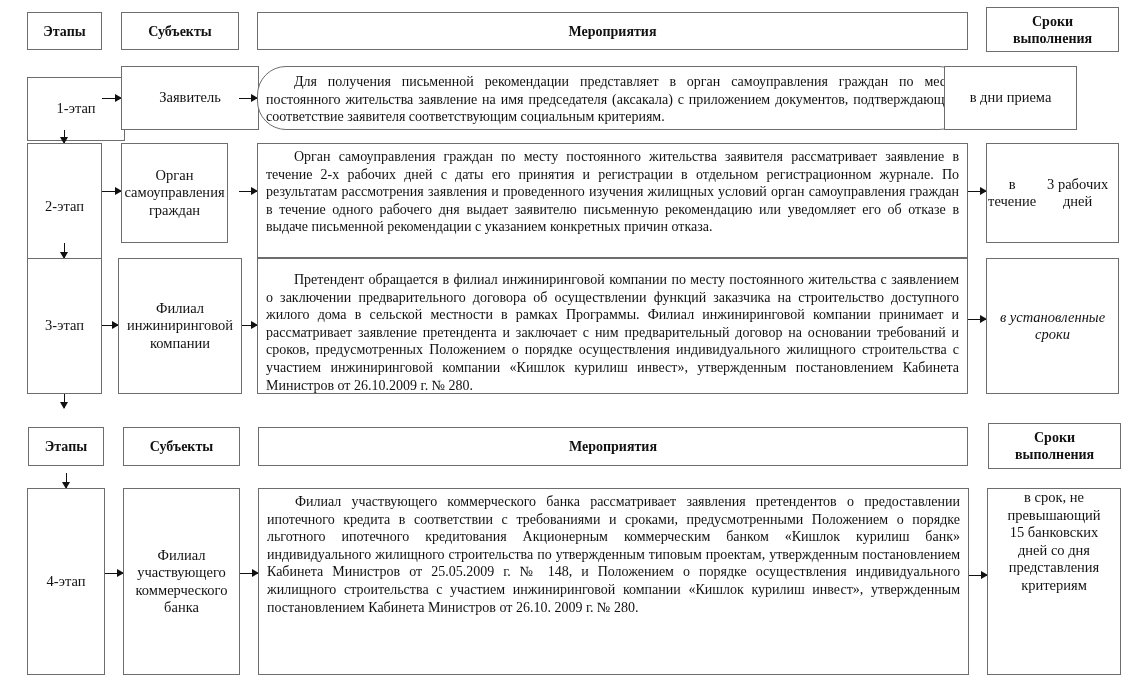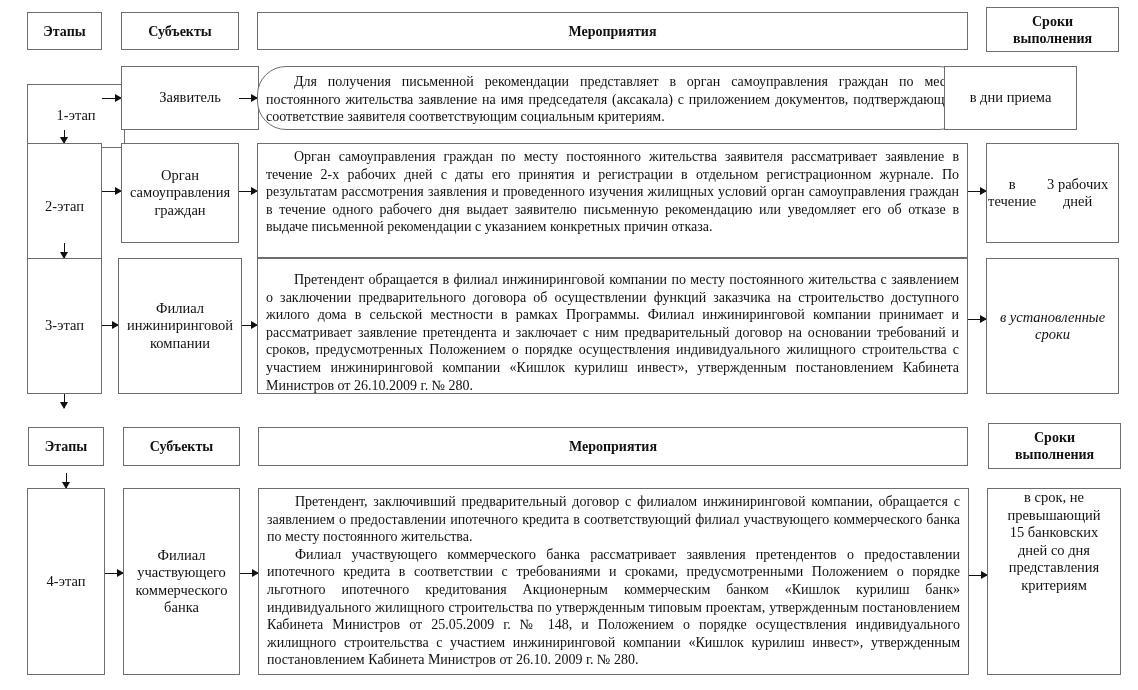--- a/index.html
+++ b/index.html
@@ -29,42 +29,42 @@
     <span>Субъекты</span>
   </div>
 <div class="box hdr" style="left:257px;top:12px;width:711px;height:38px;">
     <span>Мероприятия</span>
   </div>
 <div class="box hdr" style="left:986px;top:7px;width:133px;height:45px;flex-direction:column;">
   <span>Сроки</span>
   <span>выполнения</span>
 </div>
 
-<div class="box cell" style="left:27px;top:84px;width:98px;height:64px;">
+<div class="box cell" style="left:27px;top:77px;width:98px;height:64px;">
     <span>1-этап</span>
   </div>
 <div class="arr-h" style="left:102px;top:98px;width:19px;"></div>
 <div class="box cell" style="left:121px;top:66px;width:138px;height:64px;">
     <span>Заявитель</span>
   </div>
 <div class="arr-h" style="left:239px;top:98px;width:18px;"></div>
 <div class="txt" style="left:257px;top:66px;width:711px;height:64px;padding-top:6px;border-radius:29px;">
   <p>Для получения письменной рекомендации представляет в орган самоуправления граждан по месту постоянного жительства заявление на имя председателя (аксакала) с приложением документов, подтверждающих соответствие заявителя соответствующим социальным критериям.</p>
 </div>
 <div class="arr-h" style="left:968px;top:98px;width:18px;"></div>
 <div class="box cell" style="left:944px;top:66px;width:133px;height:64px;">
     <span>в дни приема</span>
   </div>
 <div class="arr-v" style="left:64px;top:130px;height:13px;"></div>
 
 <div class="box cell" style="left:27px;top:143px;width:75px;height:128px;">
     <span>2-этап</span>
   </div>
 <div class="arr-h" style="left:102px;top:191px;width:19px;"></div>
-<div class="box cell" style="left:121px;top:143px;width:118px;height:100px;flex-direction:column;">
+<div class="box cell" style="left:121px;top:143px;width:107px;height:100px;flex-direction:column;">
   <span>Орган</span>
   <span>самоуправления</span>
   <span>граждан</span>
 </div>
 <div class="arr-h" style="left:239px;top:191px;width:18px;"></div>
 <div class="txt" style="left:257px;top:143px;width:711px;height:115px;padding-top:4px;">
   <p>Орган самоуправления граждан по месту постоянного жительства заявителя рассматривает заявление в течение 2-х рабочих дней с даты его принятия и регистрации в отдельном регистрационном журнале. По результатам рассмотрения заявления и проведенного изучения жилищных условий орган самоуправления граждан в течение одного рабочего дня выдает заявителю письменную рекомендацию или уведомляет его об отказе в выдаче письменной рекомендации с указанием конкретных причин отказа.</p>
 </div>
 <div class="arr-h" style="left:968px;top:191px;width:18px;"></div>
 <div class="box cell" style="left:986px;top:143px;width:133px;height:100px;flex-direction:row;">
@@ -113,21 +113,20 @@
   </div>
 <div class="arr-h" style="left:105px;top:573px;width:18px;"></div>
 <div class="box cell" style="left:123px;top:488px;width:117px;height:187px;flex-direction:column;">
   <span>Филиал</span>
   <span>участвующего</span>
   <span>коммерческого</span>
   <span>банка</span>
 </div>
 <div class="arr-h" style="left:240px;top:573px;width:18px;"></div>
 <div class="txt" style="left:258px;top:488px;width:711px;height:187px;padding-top:4px;">
-  <p>Претендент, заключивший предварительный договор с филиалом инжиниринговой компании, обращается с заявлением о предоставлении ипотечного кредита в соответствующий филиал участвующего коммерческого банка по месту постоянного жительства.</p>
   <p>Филиал участвующего коммерческого банка рассматривает заявления претендентов о предоставлении ипотечного кредита в соответствии с требованиями и сроками, предусмотренными Положением о порядке льготного ипотечного кредитования Акционерным коммерческим банком «Кишлок курилиш банк» индивидуального жилищного строительства по утвержденным типовым проектам, утвержденным постановлением Кабинета Министров от 25.05.2009 г. № 148, и Положением о порядке осуществления индивидуального жилищного строительства с участием инжиниринговой компании «Кишлок курилиш инвест», утвержденным постановлением Кабинета Министров от 26.10. 2009 г. № 280.</p>
 </div>
 <div class="arr-h" style="left:969px;top:575px;width:18px;"></div>
 <div class="box cell" style="left:987px;top:488px;width:134px;height:187px;flex-direction:column;justify-content:flex-start;">
   <span>в срок, не</span>
   <span>превышающий</span>
   <span>15 банковских</span>
   <span>дней со дня</span>
   <span>представления</span>
   <span>критериям</span>

